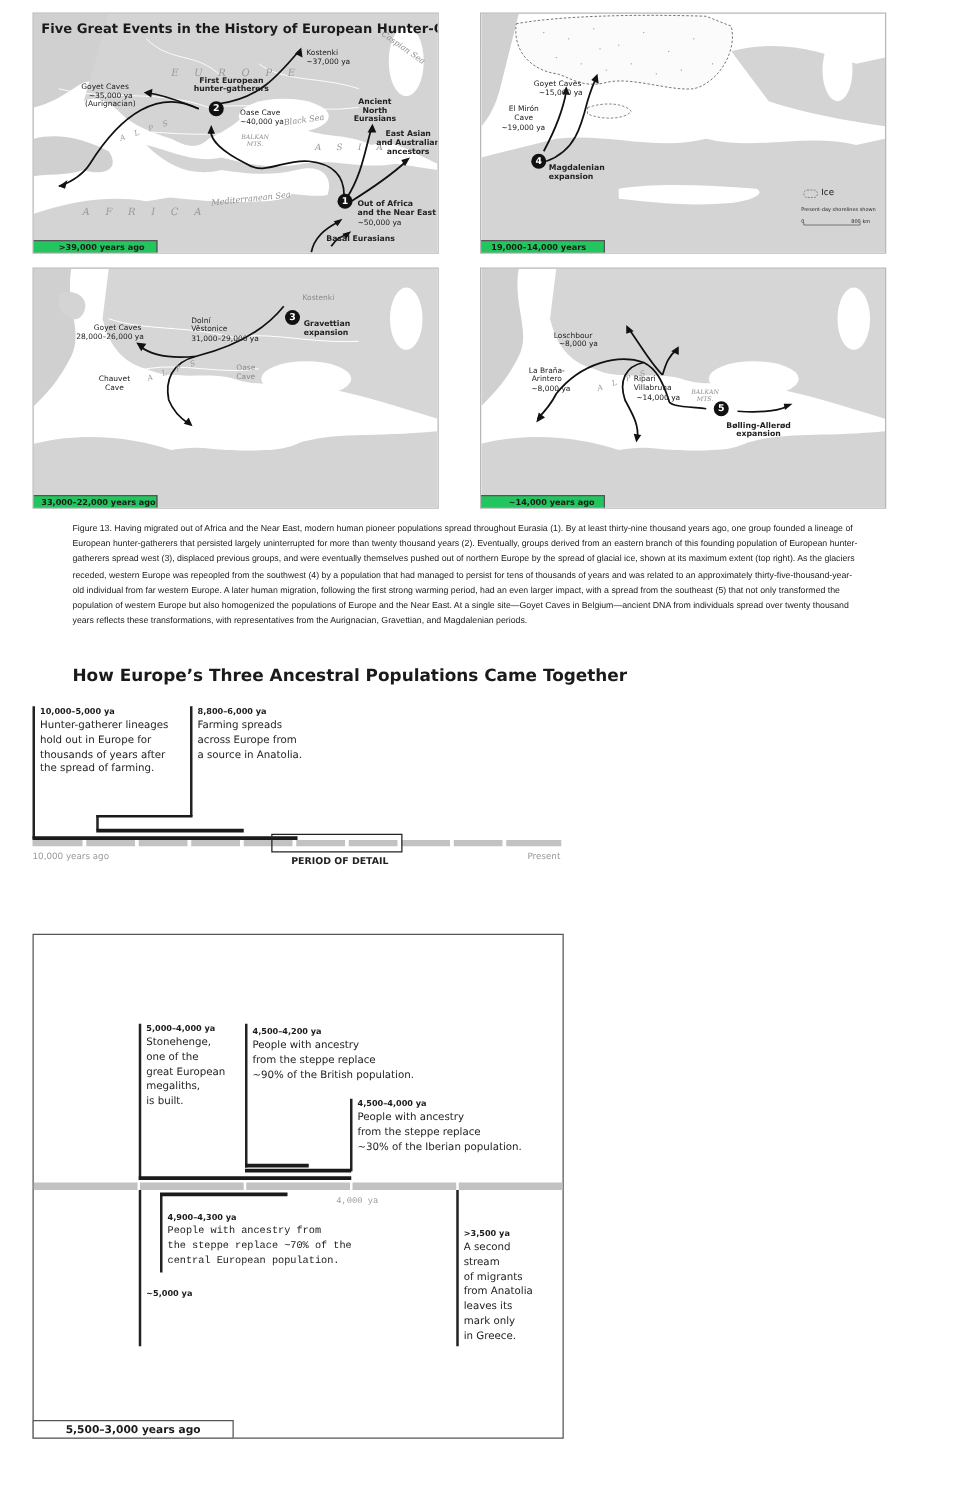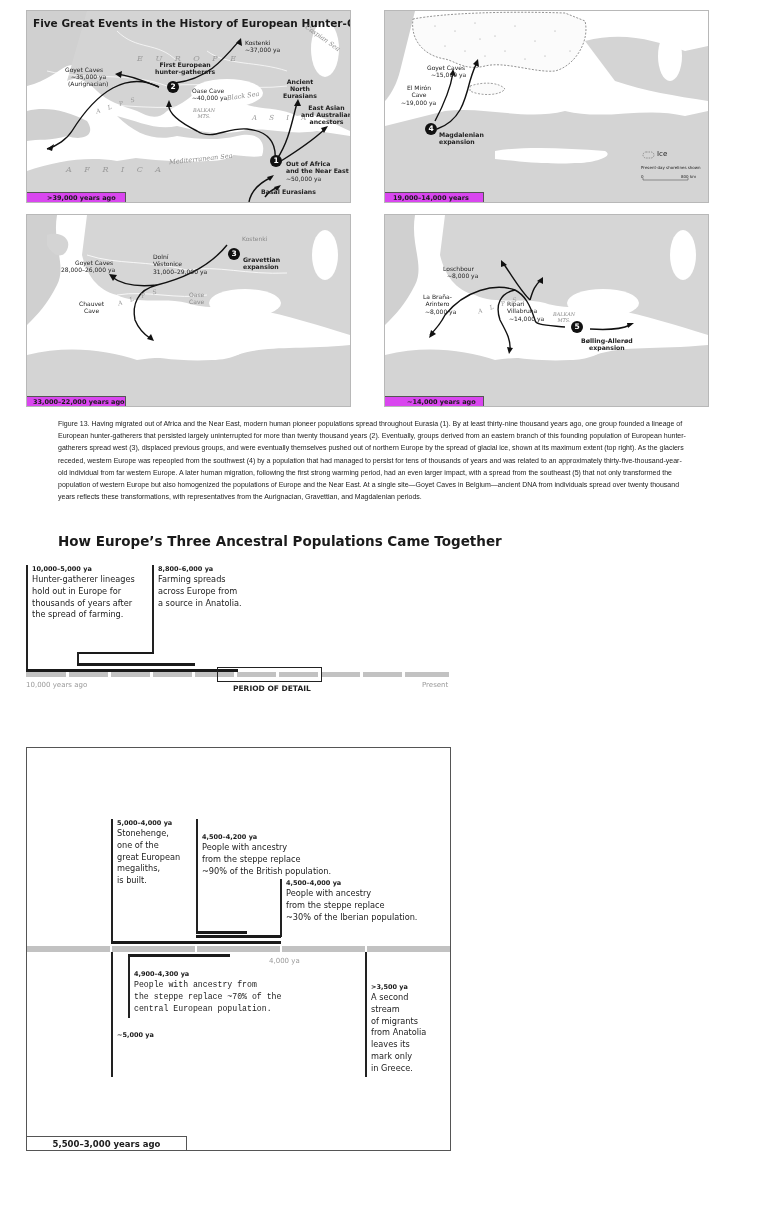--- a/index.html
+++ b/index.html
@@ -7,21 +7,21 @@
   .map { position:absolute; width:323px; height:191px; border:1px solid #b8b8b8; background:#ffffff; overflow:hidden; }
   .map svg { position:absolute; left:0; top:0; }
   .map-label { position:absolute; font-size:6px; line-height:7px; color:#222; white-space:nowrap; }
   .map-label.bold { font-weight:bold; font-size:6.2px; }
   .map-label.center { text-align:center; }
   .map-label.region { font-family:"DejaVu Serif", serif; font-style:italic; color:#9a9a9a; letter-spacing:5px; font-size:8px; }
   .map-label.sea { font-family:"DejaVu Serif", serif; font-style:italic; color:#8d8d8d; font-size:6.5px; }
   .map-label.mts { font-family:"DejaVu Serif", serif; font-style:italic; color:#8d8d8d; font-size:5px; line-height:6px; text-align:center; }
   .map-label.dim { color:#8a8a8a; }
   .map-title { position:absolute; left:6px; top:6px; font-size:10.5px; font-weight:bold; color:#1a1a1a; white-space:nowrap; }
-  .era-box { position:absolute; left:-1px; bottom:-1px; width:100px; height:11px; border:1px solid #555; background:#d946ef; font-size:6.5px; font-weight:bold; line-height:11px; padding-left:20px; box-sizing:border-box; }
+  .era-box { position:absolute; left:-1px; bottom:-1px; width:100px; height:11px; border:1px solid #555; background:#22c55e; font-size:6.5px; font-weight:bold; line-height:11px; padding-left:20px; box-sizing:border-box; }
   .badge { position:absolute; width:12px; height:12px; border-radius:50%; background:#111; color:#fff; font-size:7.5px; font-weight:bold; text-align:center; line-height:12px; }
   .caption { position:absolute; left:58px; top:418px; width:630px; font-size:7px; line-height:12.2px; color:#222; font-family:"Liberation Sans", sans-serif; }
   .tl-title { position:absolute; left:58px; top:533px; font-size:13.5px; font-weight:bold; color:#1a1a1a; white-space:nowrap; }
   .tl-date { font-size:6.5px; font-weight:bold; line-height:9px; }
   .tl-text { font-size:8.2px; line-height:11.8px; color:#222; }
   .ann { position:absolute; }
   .vline { position:absolute; width:1.5px; background:#222; }
   .hbar { position:absolute; height:3px; background:#1a1a1a; }
   .axis-seg { position:absolute; height:5px; background:#c2c2c2; }
   .axis-label { position:absolute; font-size:7px; color:#9a9a9a; white-space:nowrap; }
@@ -282,35 +282,35 @@
   <div class="axis-label" style="left:422px;top:681px;">Present</div>
   <div class="detail-label" style="left:233px;top:684px;">PERIOD OF DETAIL</div>
 
   <div class="detail-frame">
 
     <div class="axis-seg" style="left:0px;top:198px;width:83px;height:6px;"></div>
     <div class="axis-seg" style="left:85px;top:198px;width:83px;height:6px;"></div>
     <div class="axis-seg" style="left:170px;top:198px;width:83px;height:6px;"></div>
     <div class="axis-seg" style="left:255px;top:198px;width:83px;height:6px;"></div>
     <div class="axis-seg" style="left:340px;top:198px;width:83px;height:6px;"></div>
-    <div class="axis-label" style="left:242px;top:209px;">4,000 ya</div>
+    <div class="axis-label" style="left:242px;top:209px;font-family:Liberation Mono, monospace;">4,000 ya</div>
 
     <div class="vline" style="left:84px;top:71px;height:125px;"></div>
     <div class="ann" style="left:90px;top:71px;width:80px;">
       <div class="tl-date">5,000–4,000 ya</div>
       <div class="tl-text" style="white-space:pre;">Stonehenge,
 one of the
 great European
 megaliths,
 is built.</div>
     </div>
     <div class="hbar" style="left:84px;top:193px;width:170px;"></div>
 
     <div class="vline" style="left:169px;top:71px;height:115px;"></div>
-    <div class="ann" style="left:175px;top:85px;width:140px;">
+    <div class="ann" style="left:175px;top:73px;width:140px;">
       <div class="tl-date">4,500–4,200 ya</div>
       <div class="tl-text" style="white-space:pre;">People with ancestry
 from the steppe replace
 ~90% of the British population.</div>
     </div>
     <div class="hbar" style="left:169px;top:183px;width:51px;"></div>
 
     <div class="vline" style="left:253px;top:131px;height:58px;"></div>
     <div class="ann" style="left:259px;top:131px;width:150px;">
       <div class="tl-date">4,500–4,000 ya</div>

